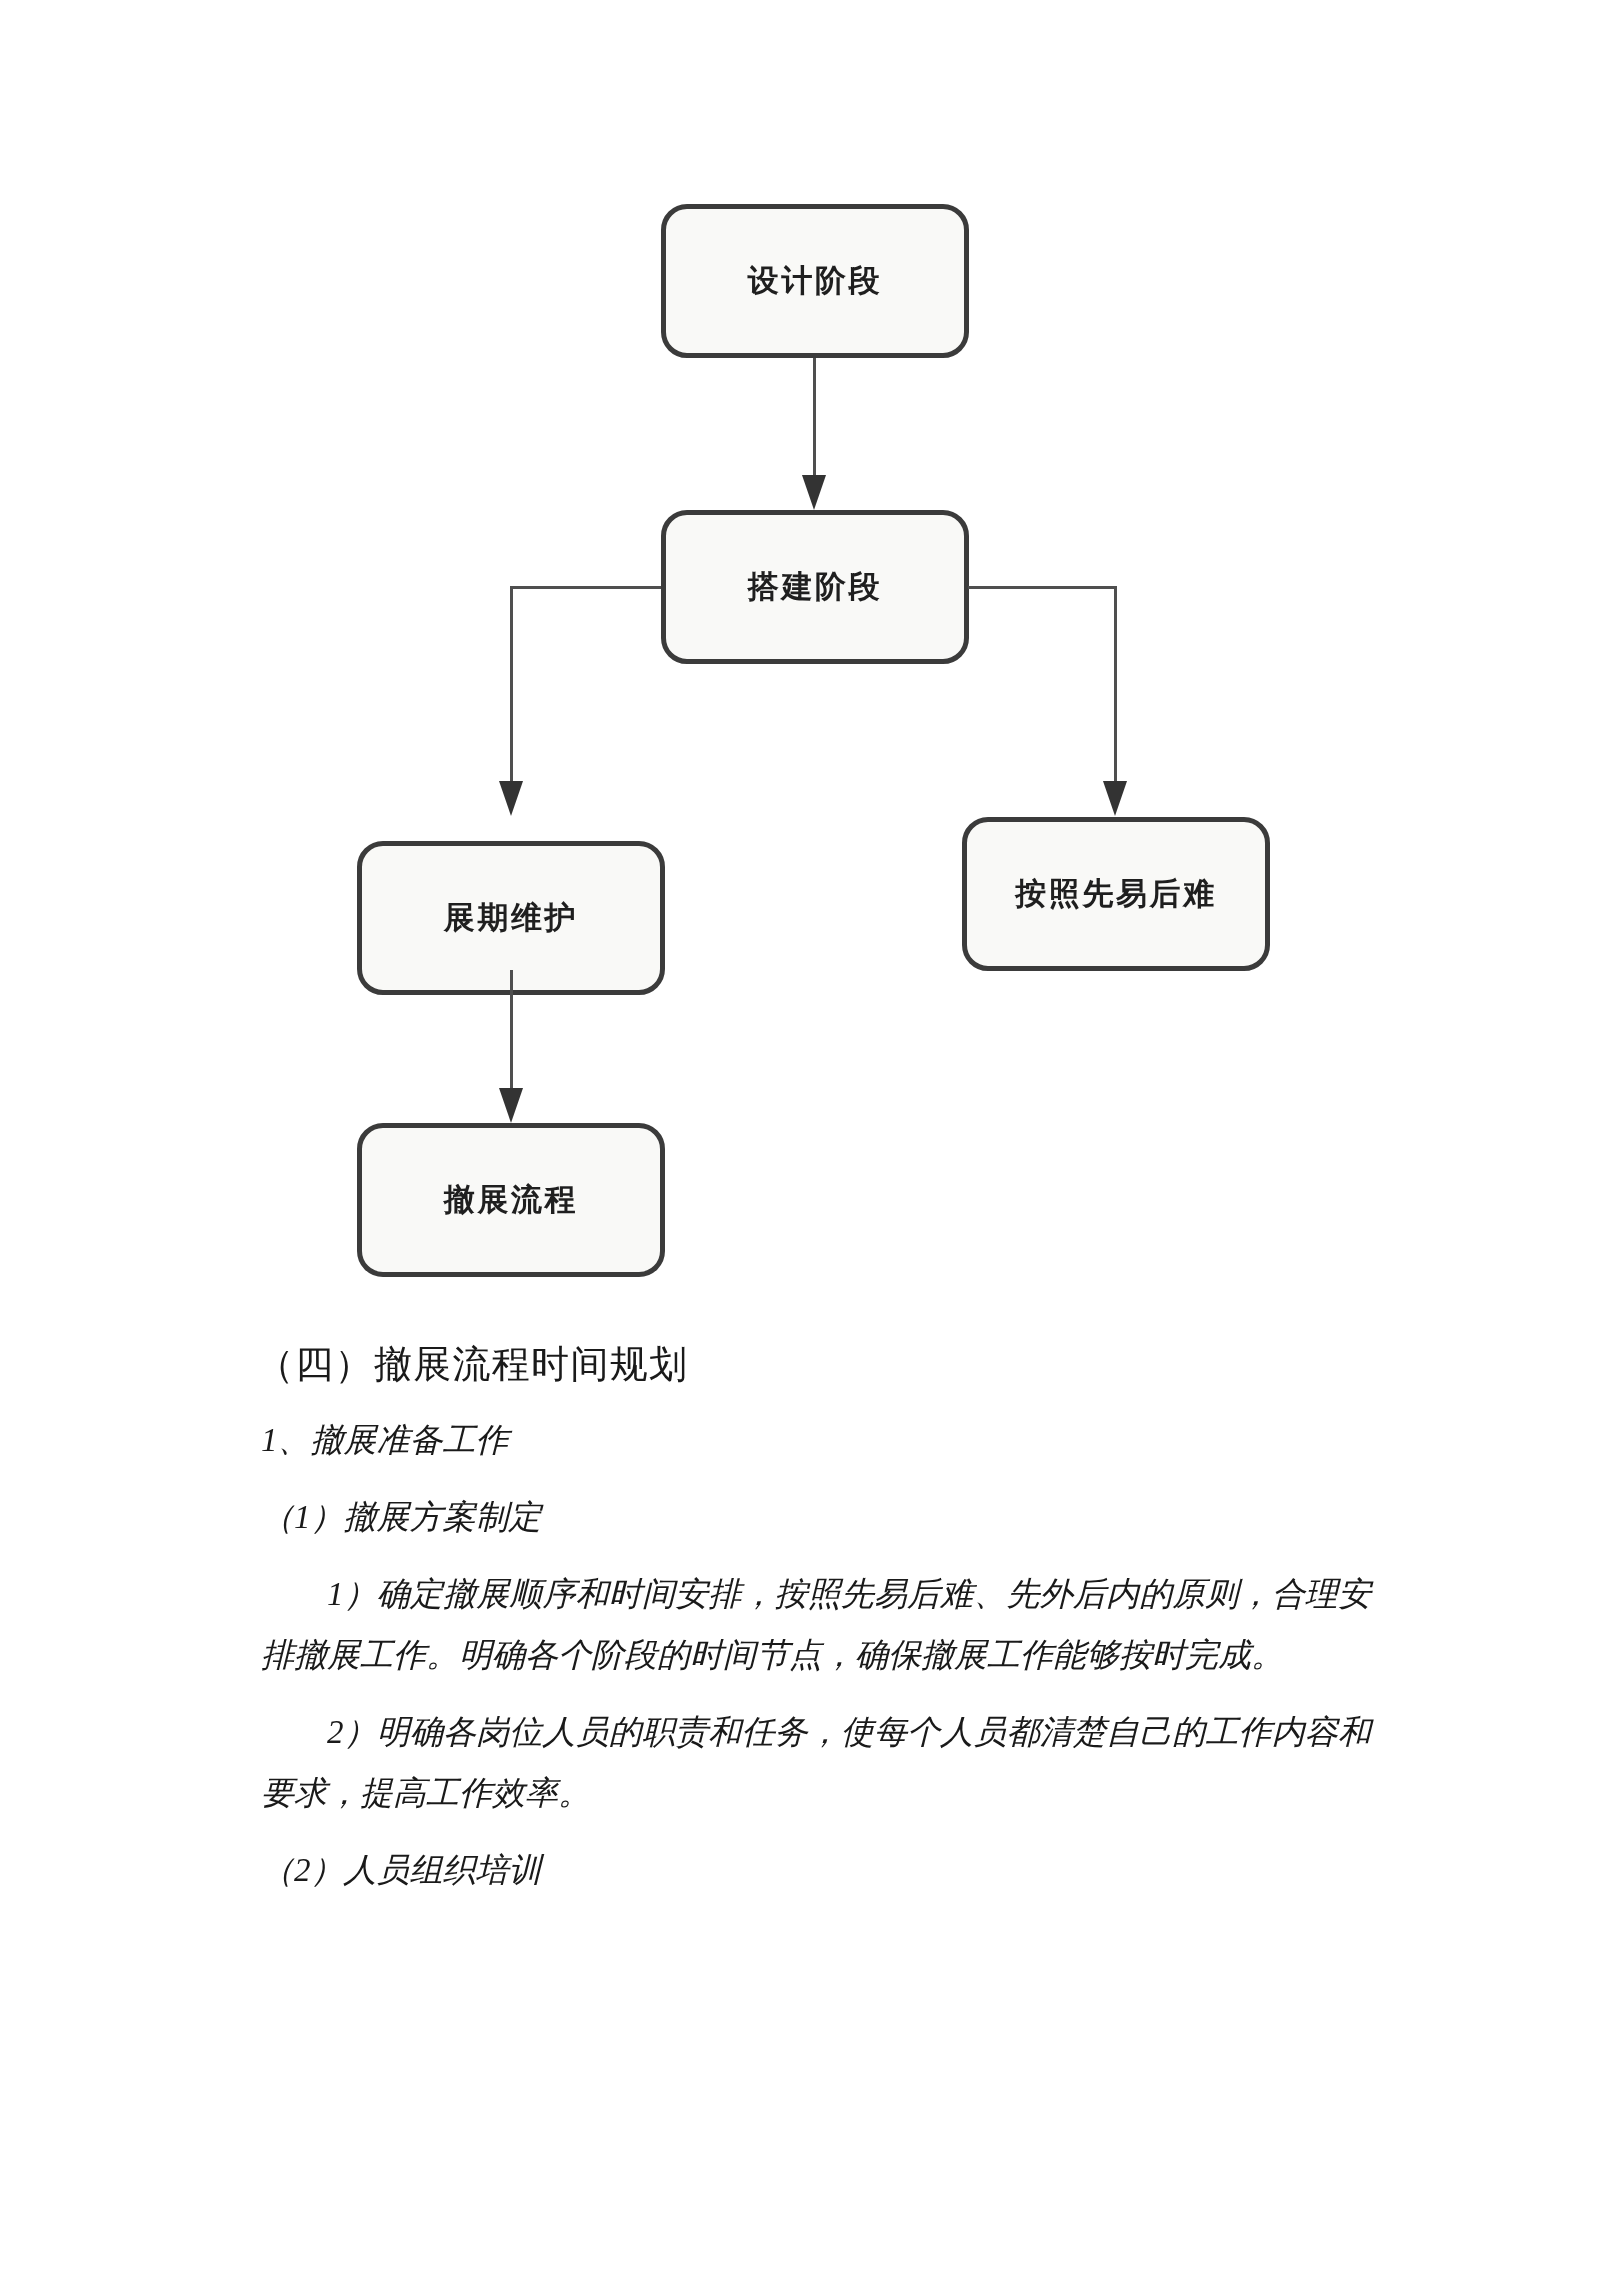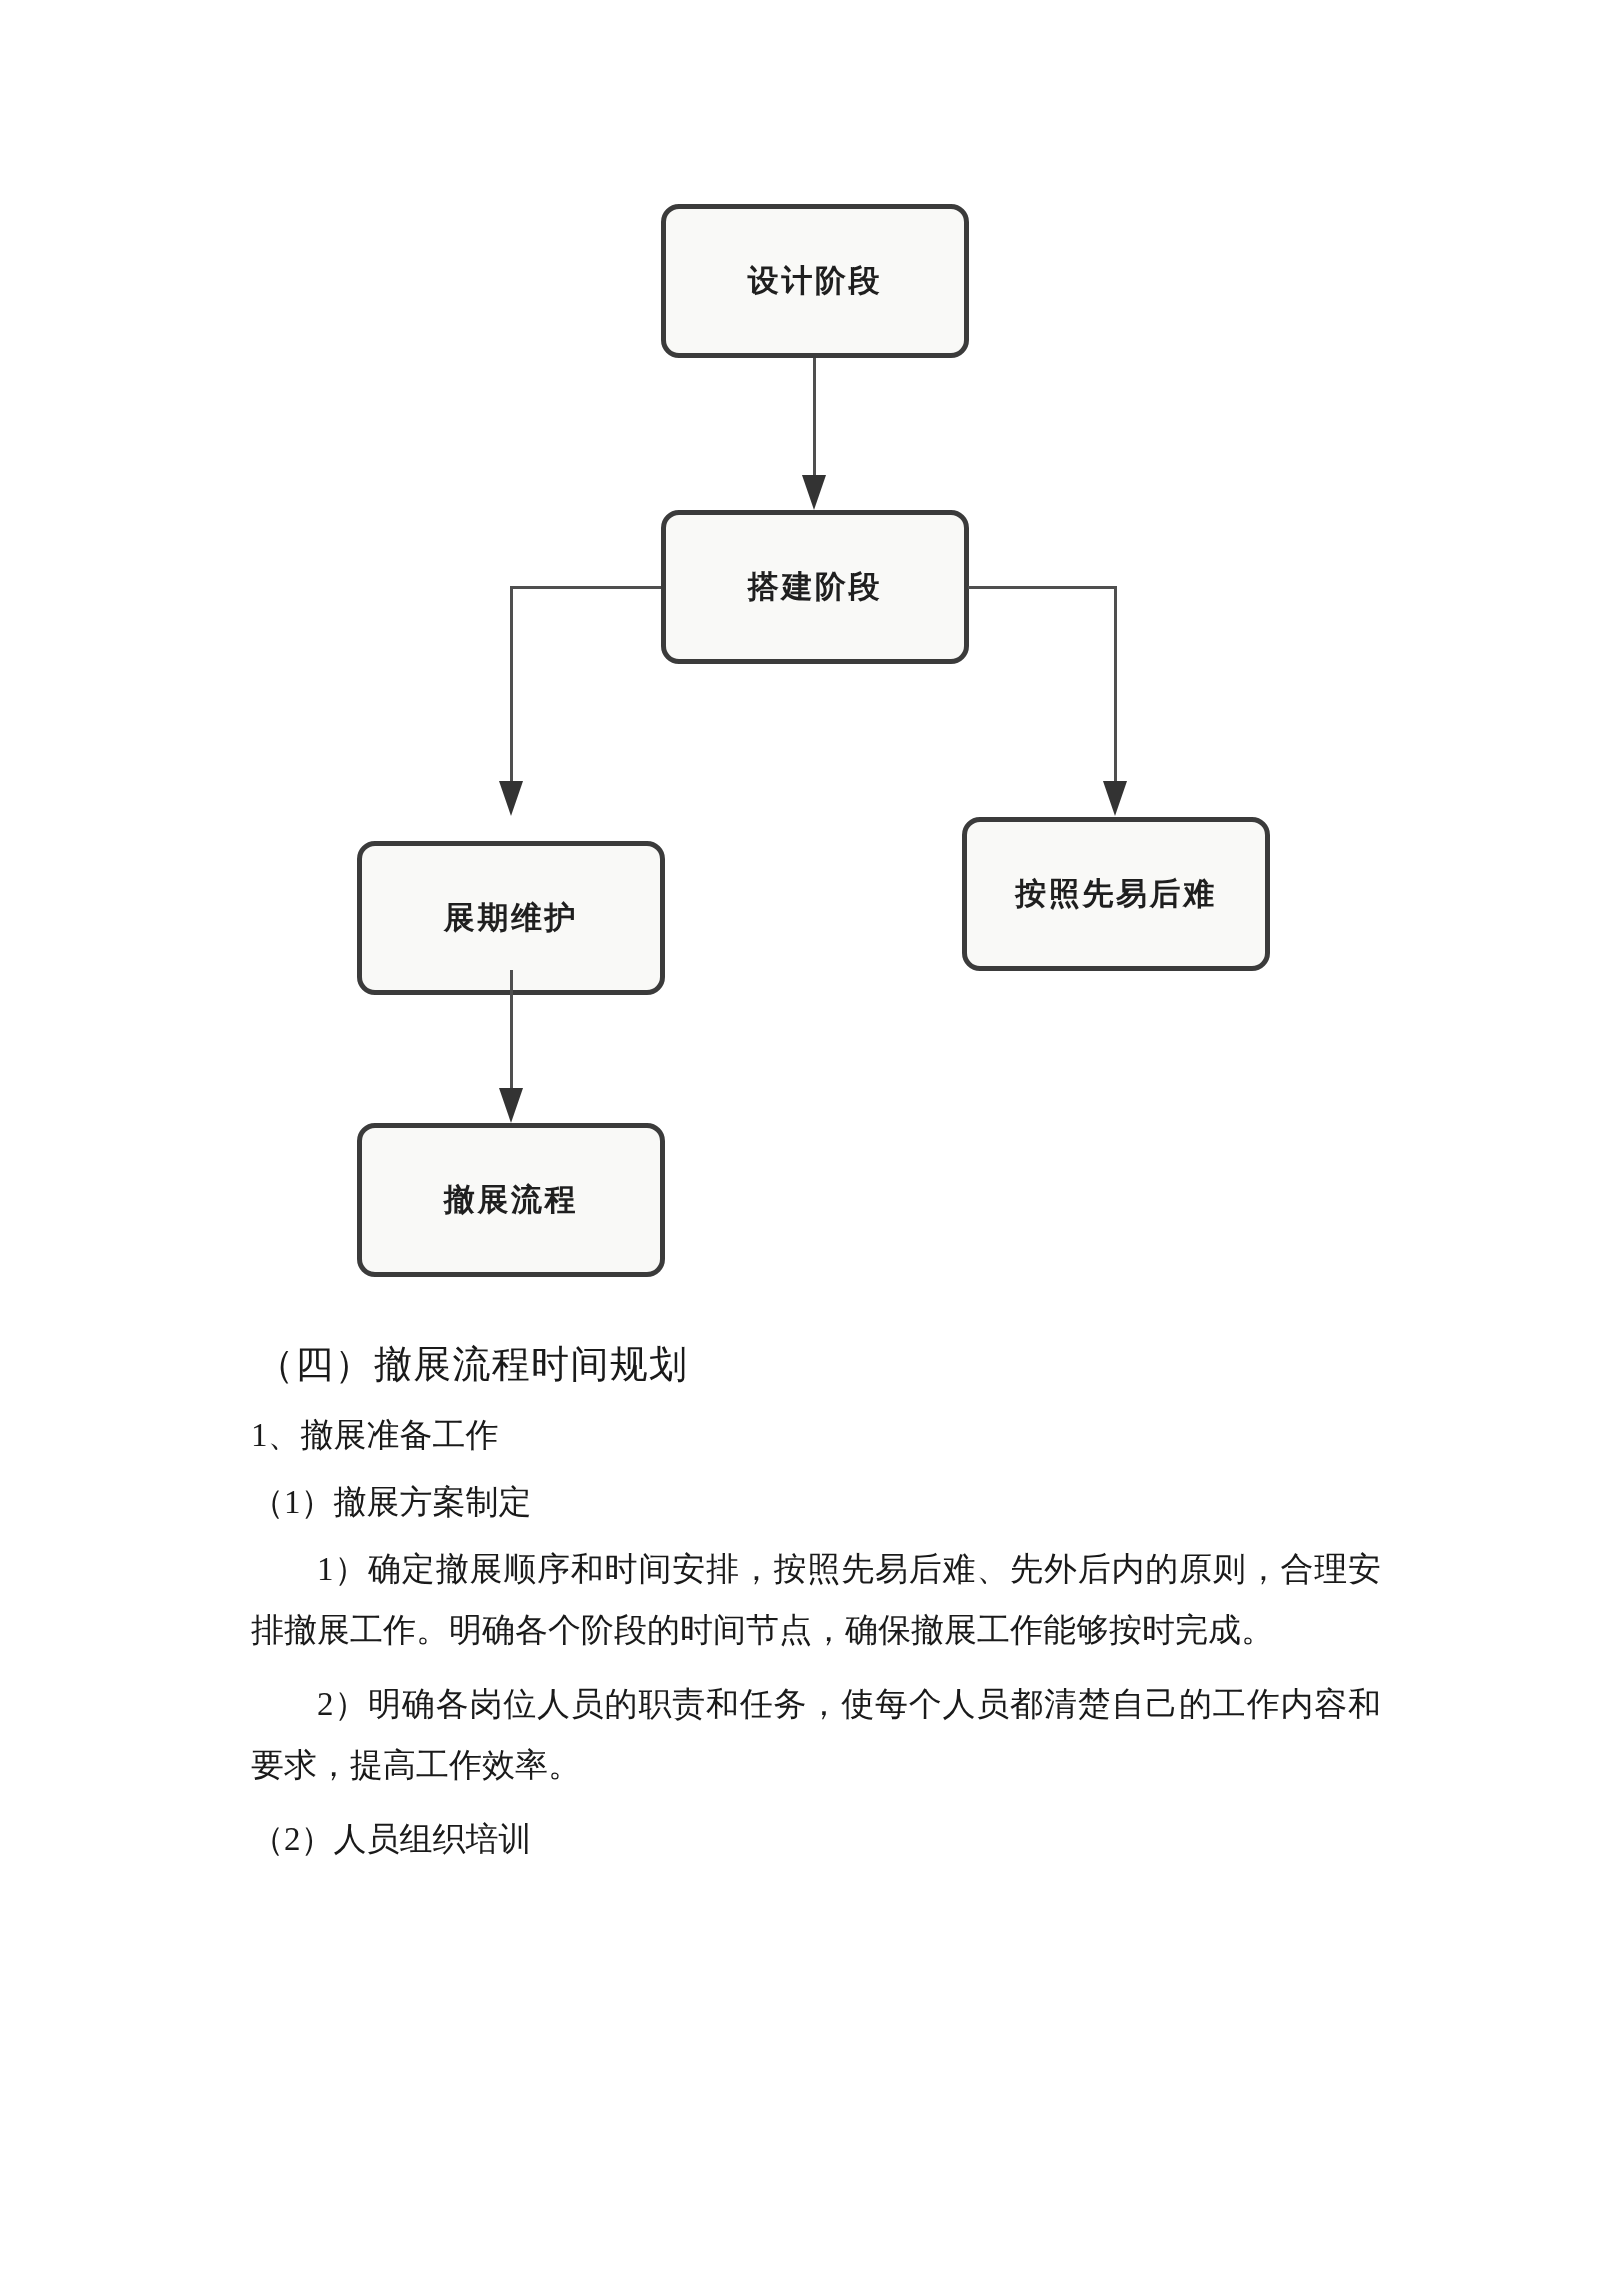--- a/index.html
+++ b/index.html
@@ -14,21 +14,21 @@
   }
 
   
   .flow-node {
     position: absolute;
     width: 308px;
     height: 154px;
     box-sizing: border-box;
     background: #f9f9f7;
     border: 5.2px solid #3b3b3b;
-    border-radius: 18px;
+    border-radius: 26px;
     display: flex;
     align-items: center;
     justify-content: center;
     font-size: 31px;
     font-weight: 700;
     letter-spacing: 2.6px;
     color: #1f1f1f;
   }
   .b1 { left: 661px; top: 204px; }
   .b2 { left: 661px; top: 510px; }
@@ -64,24 +64,25 @@
     width: 1142px;
   }
   .heading {
     font-size: 38px;
     font-weight: 400;
     line-height: 60px;
     letter-spacing: 1.3px;
     margin: 11px;
   }
   .textblock p {
-    margin: 6px;
+    margin: 16px;
     font-size: 33px;
     line-height: 61px;
     text-align: justify;
+    font-style: italic;
   }
   .textblock p.indent { text-indent: 2em; }
   .textblock p.spaced { margin-top: 13px; }
 </style>
 </head>
 <body>
 
 <div class="page">
 
   <div>

